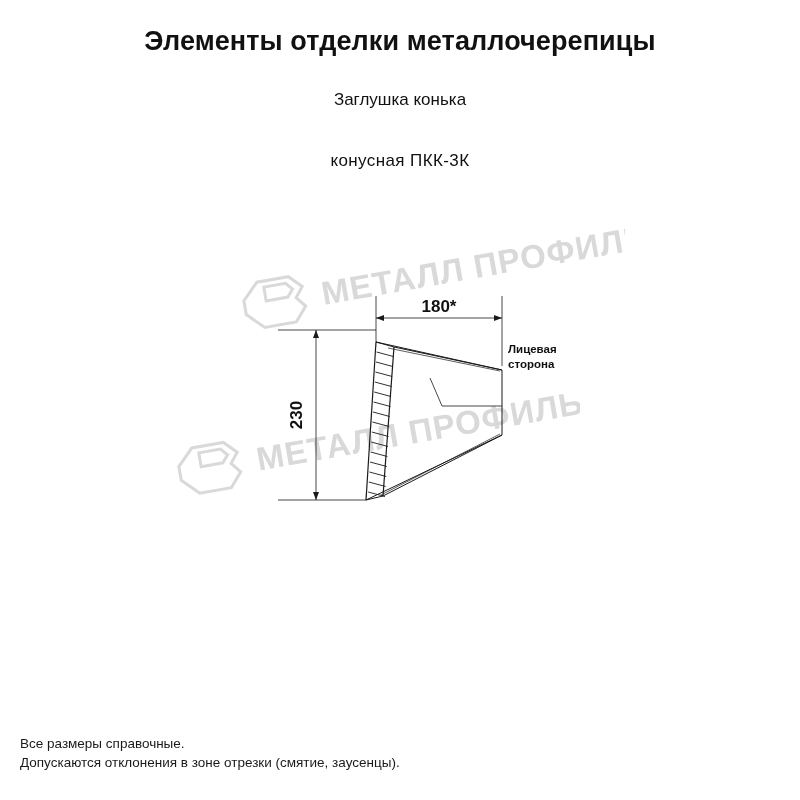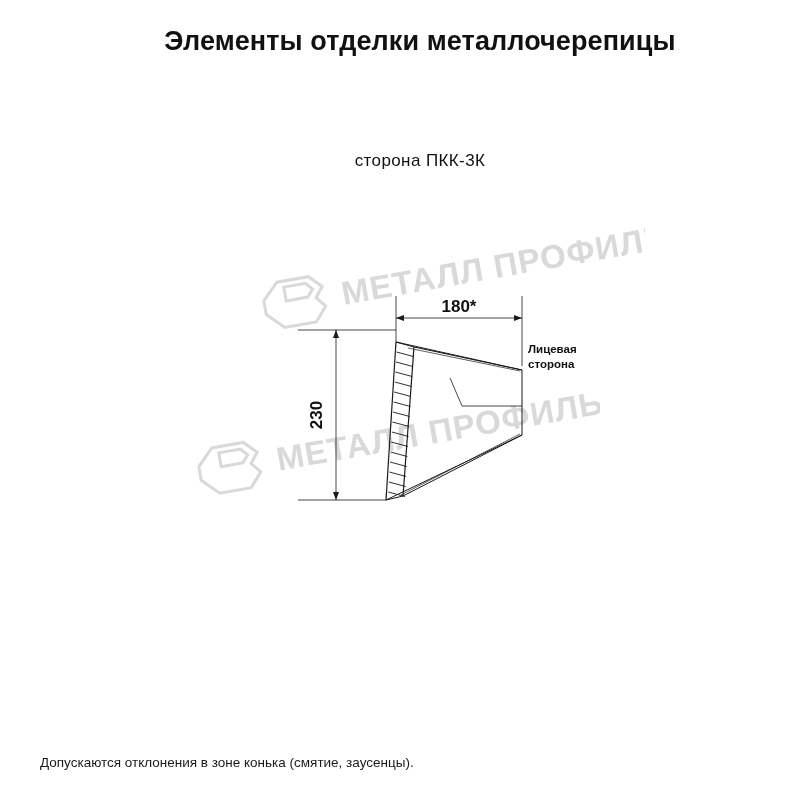--- a/index.html
+++ b/index.html
@@ -11,21 +11,20 @@
     height: 800px;
     background: #ffffff;
     font-family: "Liberation Sans", sans-serif;
     color: #1a1a1a;
     position: relative;
     overflow: hidden;
   }
   .page {
     position: absolute;
     inset: 0;
-    margin-left: 20px;
   }
   .title {
     position: absolute;
     top: 26px;
     left: 0;
     width: 800px;
     text-align: center;
     font-size: 27px;
     font-weight: bold;
     letter-spacing: 0.1px;
@@ -80,21 +79,22 @@
     font-size: 11.5px;
     fill: #111;
   }
 </style>
 </head>
 <body>
 
 <div class="page">
 
   <div class="title">Элементы отделки металлочерепицы</div>
-  <div class="subtitle sub3">сторона  ПКК-3К</div>
+  <div class="subtitle sub1">Заглушка конька</div>
+  <div class="subtitle sub3">конусная  ПКК-3К</div>
 
   <div class="watermark wm-top">
     <svg width="400" height="110" viewBox="0 0 400 110" xmlns="http://www.w3.org/2000/svg">
       <g transform="rotate(-10 200 55)">
         <g fill="none" stroke="#d9d9d9" stroke-width="3">
           <path d="M18 44 L34 28 L66 28 L78 40 L70 50 L78 60 L66 74 L34 74 L18 58 Z"></path>
           <path d="M40 34 L62 34 L68 41 L62 48 L40 48 Z"></path>
         </g>
         <text x="96" y="62" font-family="Liberation Sans, sans-serif" font-size="33" font-weight="bold" fill="#d9d9d9" letter-spacing="1">МЕТАЛЛ ПРОФИЛЬ</text>
       </g>
@@ -182,16 +182,17 @@
       <text class="dim-label" x="289" y="112" text-anchor="middle">180*</text>
 
       <text class="dim-label" x="152" y="215" text-anchor="middle" transform="rotate(-90 152 215)">230</text>
 
       <text class="face-label" x="358" y="153">Лицевая</text>
       <text class="face-label" x="358" y="168">сторона</text>
     </svg>
   </div>
 
   <div class="footer">
-    <div>Допускаются отклонения в зоне конька (смятие, заусенцы).</div>
+    <div>Все размеры справочные.</div>
+    <div>Допускаются отклонения в зоне отрезки (смятие, заусенцы).</div>
   </div>
 
 </div>
 
 </body></html>

